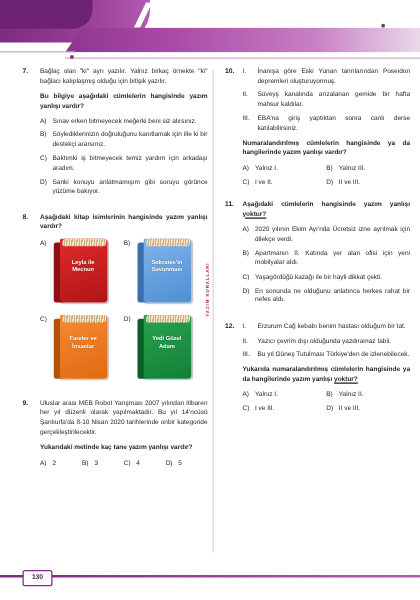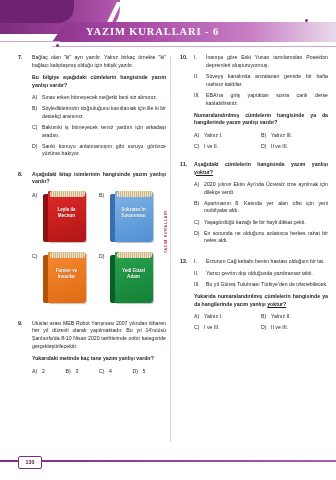--- a/index.html
+++ b/index.html
@@ -116,21 +116,20 @@
   <div class="hdr-corner"></div>
   <div class="hdr-corner2"></div>
   <div class="hatch">
     <i style="left:0px"></i>
       <i style="left:11px"></i>
       <i style="left:22px"></i>
       <i style="left:33px"></i>
       <i style="left:44px"></i>
   </div>
   <div class="hdr-band-in"></div>
-  <div class="hdr-title">YAZIM KURALLARI - 6</div>
   <div class="hdr-rule"></div>
   <div class="hdr-rule2"></div>
   <div class="hdr-dot"></div>
   <div class="hdr-dot2"></div>
 </div>
 
 <div class="divider"></div>
 <div class="sidetag">YAZIM KURALLARI</div>
 
 <div class="col col-left">

